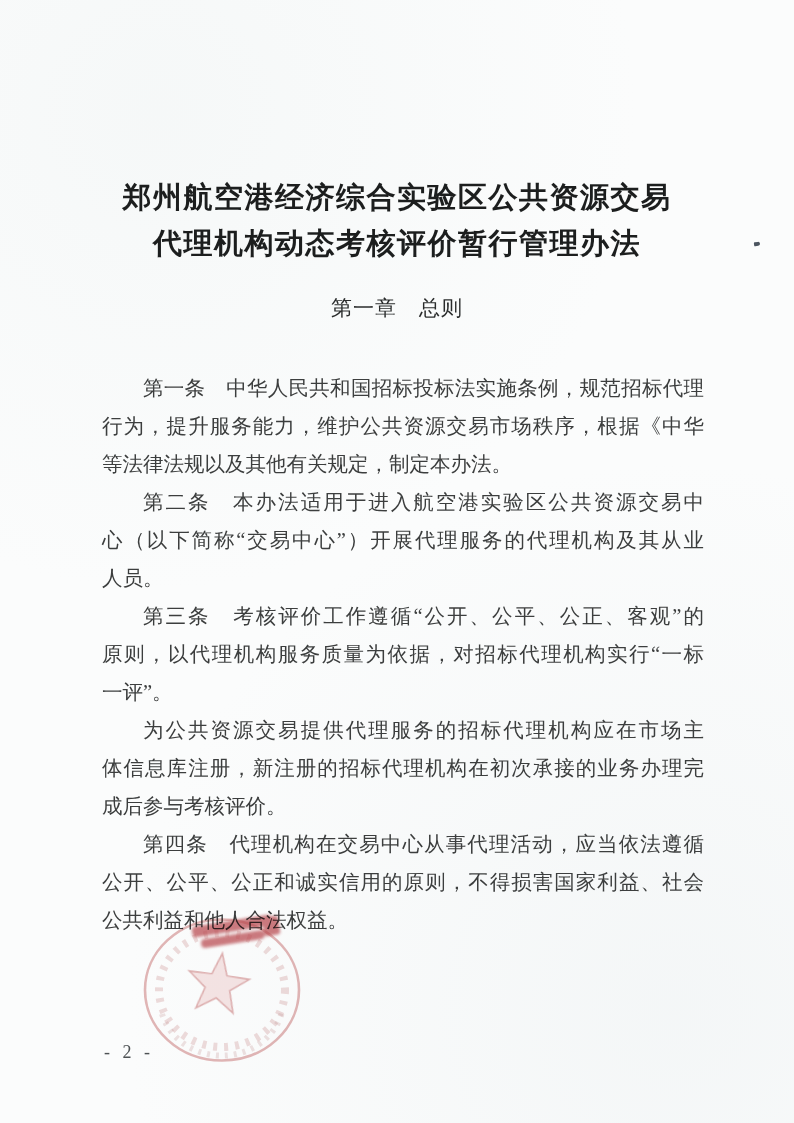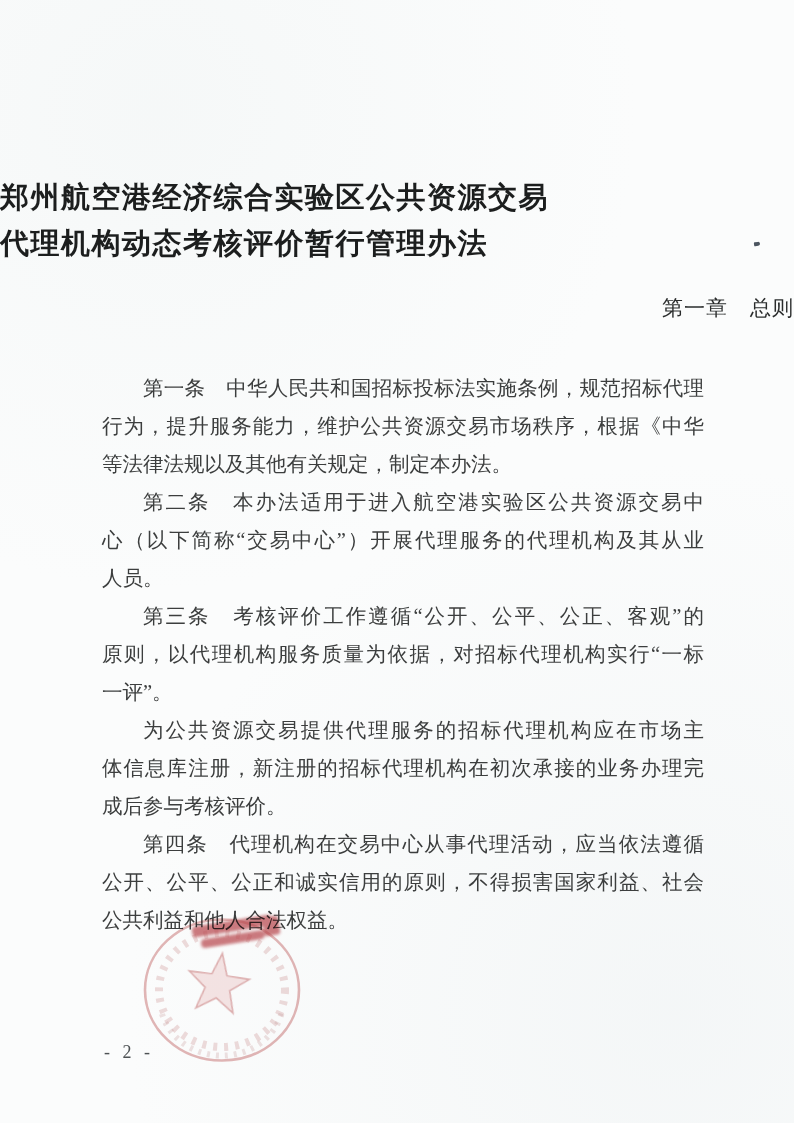--- a/index.html
+++ b/index.html
@@ -24,34 +24,35 @@
     background:
       radial-gradient(circle at 20% 10%, rgba(240,244,244,0.5), rgba(255,255,255,0) 40%),
       radial-gradient(circle at 85% 90%, rgba(238,242,243,0.55), rgba(255,255,255,0) 45%);
     pointer-events: none;
   }
   .doc-title {
     position: absolute;
     left: 0;
     top: 174px;
     width: 794px;
+    text-align: center;
     font-family: "Liberation Sans", sans-serif;
     font-weight: 700;
     font-size: 29px;
     line-height: 46px;
     letter-spacing: 1.5px;
     color: #1c1e1e;
     z-index: 2;
   }
   .chapter {
     position: absolute;
     left: 0;
     top: 293px;
     width: 794px;
-    text-align: right;
+    text-align: center;
     font-family: "Liberation Sans", sans-serif;
     font-weight: 500;
     font-size: 21px;
     line-height: 30px;
     letter-spacing: 1px;
     color: #2a2c2c;
     z-index: 2;
   }
   .body-text {
     position: absolute;

